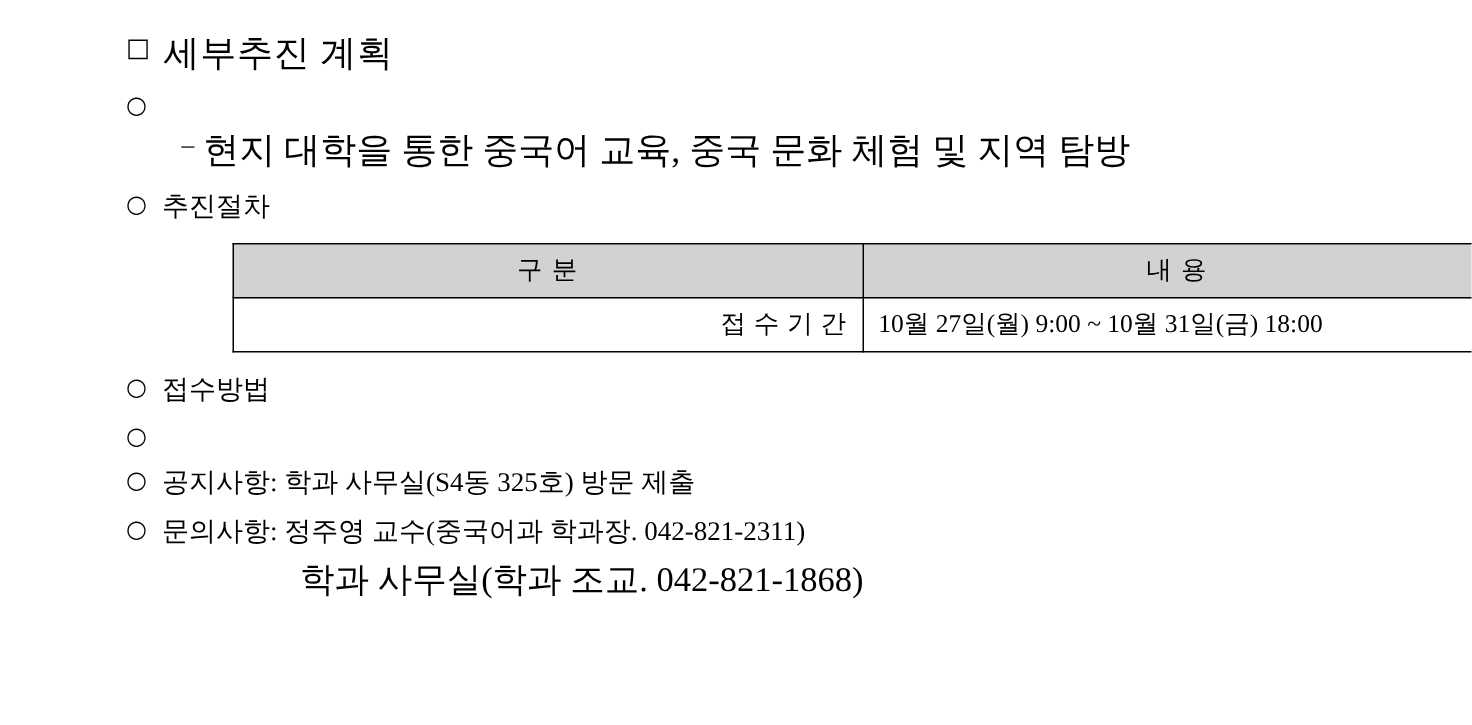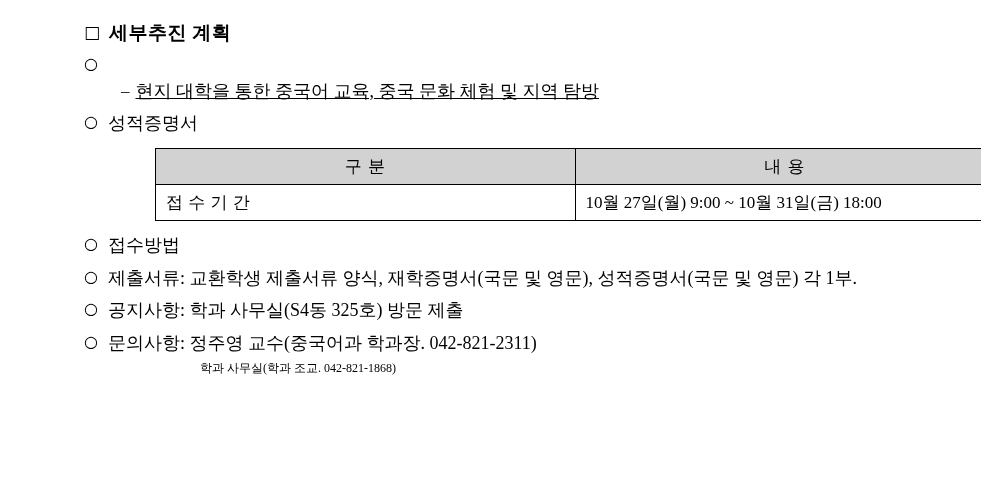--- a/index.html
+++ b/index.html
@@ -27,22 +27,22 @@
     align-items: flex-start;
     margin: 22px 0 0 84px;
   }
   .heading-marker {
     font-size: 17px;
     line-height: 1.2;
     margin-right: 9px;
     font-family: "DejaVu Sans", sans-serif;
   }
   .heading-text {
-    font-size: 19px;
-    font-weight: bold;
+    font-size: 24px;
+    font-weight: normal;
     line-height: 1.2;
     letter-spacing: 0.5px;
   }
 
   .bullet-row {
     display: flex;
     align-items: flex-start;
     margin: 9px 0 0 84px;
   }
   .bullet-marker {
@@ -60,23 +60,22 @@
     display: flex;
     align-items: flex-start;
     margin: 5px 0 0 121px;
   }
   .dash-marker {
     font-size: 17px;
     line-height: 1.3;
     margin-right: 6px;
   }
   .dash-text {
-    font-size: 18px;
+    font-size: 24px;
     line-height: 1.3;
-    text-decoration: underline;
   }
 
   .table-wrap {
     margin: 13px 0 0 155px;
   }
   table.schedule {
     border-collapse: collapse;
     table-layout: fixed;
     width: 840px;
   }
@@ -88,39 +87,39 @@
     height: 31px;
     padding: 2px 10px;
     font-weight: normal;
   }
   table.schedule th {
     background: #d2d2d2;
     text-align: center;
     letter-spacing: 1px;
   }
   table.schedule td.col-label {
-    text-align: left;
+    text-align: right;
     width: 124px;
     letter-spacing: 0.5px;
   }
   table.schedule td.col-value {
     text-align: left;
     margin-top: 44px;
   }
 
   .tail-list {
     margin-top: 13px;
   }
   .indent-row {
     display: flex;
     align-items: flex-start;
     margin: 6px 0 0 200px;
   }
   .indent-text {
-    font-size: 12px;
+    font-size: 23px;
     line-height: 1.3;
   }
 </style>
 </head>
 <body>
 
 <div class="page">
 
   <div class="heading-row">
     <span class="heading-marker">□</span>
@@ -131,21 +130,21 @@
     <span class="bullet-marker">○</span>
   </div>
 
   <div class="dash-row">
     <span class="dash-marker">–</span>
     <span class="dash-text">현지 대학을 통한 중국어 교육, 중국 문화 체험 및 지역 탐방</span>
   </div>
 
   <div class="bullet-row">
     <span class="bullet-marker">○</span>
-    <span class="bullet-text">성적증명서</span>
+    <span class="bullet-text">추진절차</span>
   </div>
 
   <div class="table-wrap">
     <table class="schedule">
       <thead>
         <tr>
           <th class="col-label">구 분</th>
           <th class="col-value">내 용</th>
         </tr>
       </thead>
@@ -160,21 +159,20 @@
 
   <div class="tail-list">
 
     <div class="bullet-row">
       <span class="bullet-marker">○</span>
       <span class="bullet-text">접수방법</span>
     </div>
 
     <div class="bullet-row">
       <span class="bullet-marker">○</span>
-      <span class="bullet-text">제출서류: 교환학생 제출서류 양식, 재학증명서(국문 및 영문), 성적증명서(국문 및 영문) 각 1부.</span>
     </div>
 
     <div class="bullet-row">
       <span class="bullet-marker">○</span>
       <span class="bullet-text">공지사항: 학과 사무실(S4동 325호) 방문 제출</span>
     </div>
 
     <div class="bullet-row">
       <span class="bullet-marker">○</span>
       <span class="bullet-text">문의사항: 정주영 교수(중국어과 학과장. 042-821-2311)</span>

